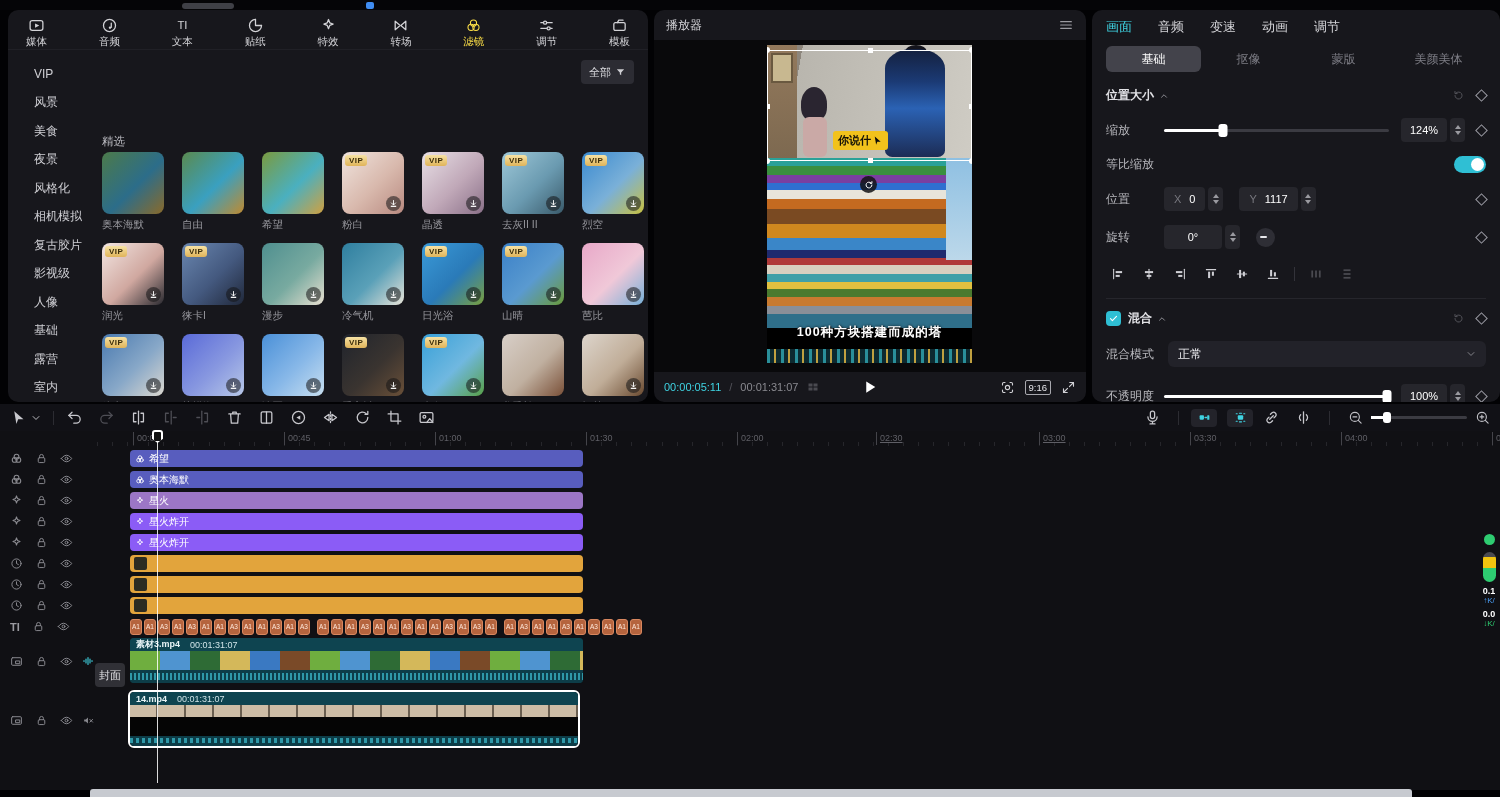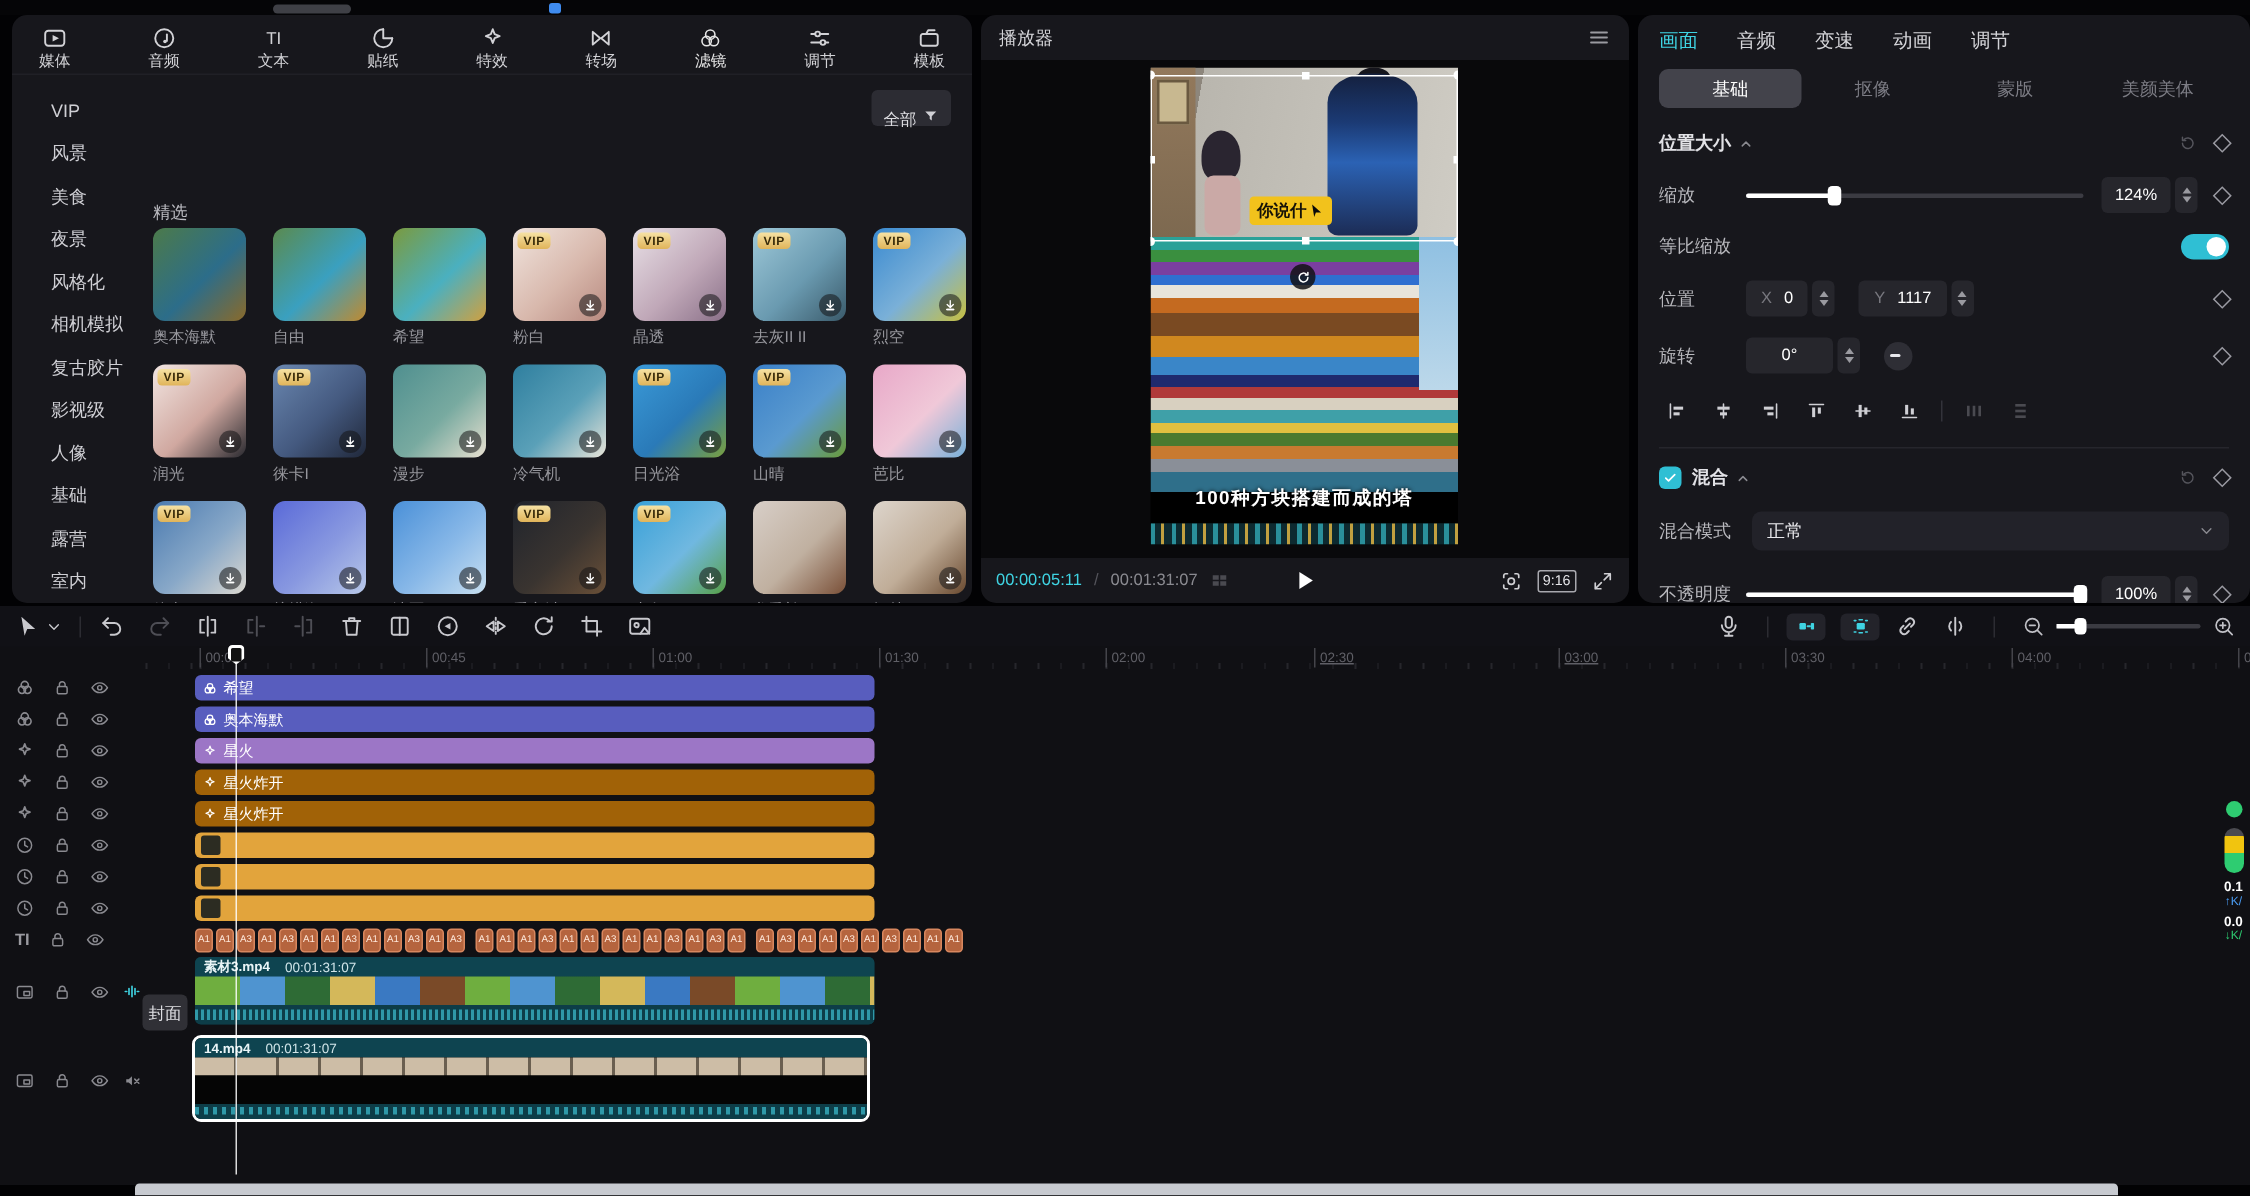--- a/index.html
+++ b/index.html
@@ -13,26 +13,26 @@
   
   .panel{position:absolute;background:#17171c;border-radius:10px;}
   #left-panel{left:8px;top:10px;width:640px;height:392px;overflow:hidden;}
   #center-panel{left:654px;top:10px;width:432px;height:392px;overflow:hidden;}
   #right-panel{left:1092px;top:10px;width:408px;height:392px;overflow:hidden;padding:0 14px;}
   
   #lib-toolbar{height:40px;display:flex;align-items:center;justify-content:space-between;padding:4px 18px 0 18px;border-bottom:1px solid #202026;}
   .tb-item{display:flex;flex-direction:column;align-items:center;gap:2px;color:#d2d2d6;cursor:pointer;}
   .tb-item .icon{width:17px;height:17px;}
   .tb-item .tb-label{font-size:10.5px;line-height:11px;}
-  .tb-item.active{color:#e5e5e5;}
+  .tb-item.active{color:#fde047;}
   #lib-body{display:flex;height:352px;}
   #lib-sidebar{width:86px;padding:10px 0 0 26px;flex:none;}
   .side-item{font-size:12px;color:#cfcfd4;height:28.5px;display:flex;align-items:center;cursor:pointer;}
   #lib-content{flex:1;position:relative;padding:10px 10px 0 6px;}
-  #all-pill{position:absolute;right:14px;top:10px;height:22px;background:#2c2c33;border-radius:4px;display:flex;gap:4px;padding:12px 8px;font-size:11px;color:#dcdce0;cursor:pointer;}
+  #all-pill{position:absolute;right:14px;top:10px;height:22px;background:#2c2c33;border-radius:4px;display:flex;align-items:center;gap:4px;padding:12px 8px;font-size:11px;color:#dcdce0;cursor:pointer;}
   #all-pill .icon{width:11px;height:11px;color:#cfcfd4;}
   #section-title{position:absolute;left:8px;top:84px;font-size:11.5px;color:#bcbcc2;font-family:Liberation Mono, monospace;}
   #cards{position:absolute;left:8px;top:102px;display:grid;grid-template-columns:repeat(7,62px);column-gap:18px;row-gap:11px;}
   .card{width:62px;cursor:pointer;}
   .thumb{width:62px;height:62px;border-radius:8px;position:relative;overflow:hidden;}
   .card .cname{margin-top:4px;font-size:10.5px;color:#96969c;white-space:nowrap;overflow:hidden;}
   .vip-badge{position:absolute;left:3px;top:3px;background:linear-gradient(180deg,#f6e2a4,#e0b45a);color:#3a2c0a;font-size:8px;font-weight:bold;padding:1px 4px;border-radius:3px;letter-spacing:.5px;}
   .dl-btn{position:absolute;right:3px;bottom:3px;width:15px;height:15px;border-radius:50%;background:rgba(20,20,22,.55);color:#fff;display:flex;align-items:center;justify-content:center;}
   .dl-btn .icon{width:9px;height:9px;}
   
@@ -134,21 +134,21 @@
   .trow{display:flex;align-items:center;height:21px;}
   .thead{width:90px;flex:none;display:flex;align-items:center;padding-left:10px;gap:12px;color:#8a8a90;position:relative;height:100%;}
   .thead .icon{width:13px;height:13px;cursor:pointer;}
   .thead .ttext{font-size:11px;font-weight:bold;color:#9a9aa0;}
   .tlane{flex:1;position:relative;height:100%;}
   .clip{position:absolute;left:40px;top:2px;width:453px;height:17px;border-radius:4px;display:flex;align-items:center;gap:4px;padding-left:5px;overflow:hidden;cursor:pointer;}
   .clip .icon{width:10px;height:10px;color:#fff;}
   .clip .cliptext{font-size:10px;color:#fff;white-space:nowrap;}
   .clip.filter{background:#585dbe;}
   .clip.effect1{background:#9c76c6;}
-  .clip.effect2{background:#a16207;}
+  .clip.effect2{background:#8b5cf6;}
   .clip.sticker{background:#e2a43c;}
   .clip.sticker .sthumb{width:13px;height:13px;background:#2c2c22;border-radius:2px;margin-left:-1px;}
   .chips{position:absolute;left:40px;top:2px;height:17px;display:flex;align-items:center;gap:2px;}
   .chip{width:12px;height:16px;background:#b5643e;border:1px solid #d8875f;border-radius:3px;color:#ffe9dc;font-size:6.5px;display:flex;align-items:center;justify-content:center;flex:none;cursor:pointer;}
   .chip.gap{width:3px;background:transparent;border:none;}
   .vrow1{height:48px;}
   .vrow2{height:62px;margin-top:4px;}
   .vclip{position:absolute;left:40px;top:1px;width:453px;height:45px;border-radius:4px;overflow:hidden;background:#0d3d48;cursor:pointer;}
   .vhead{height:13px;background:#0e4450;display:flex;align-items:center;gap:10px;padding-left:6px;}
   .vname{font-size:9px;color:#e8f4f6;font-weight:bold;}

